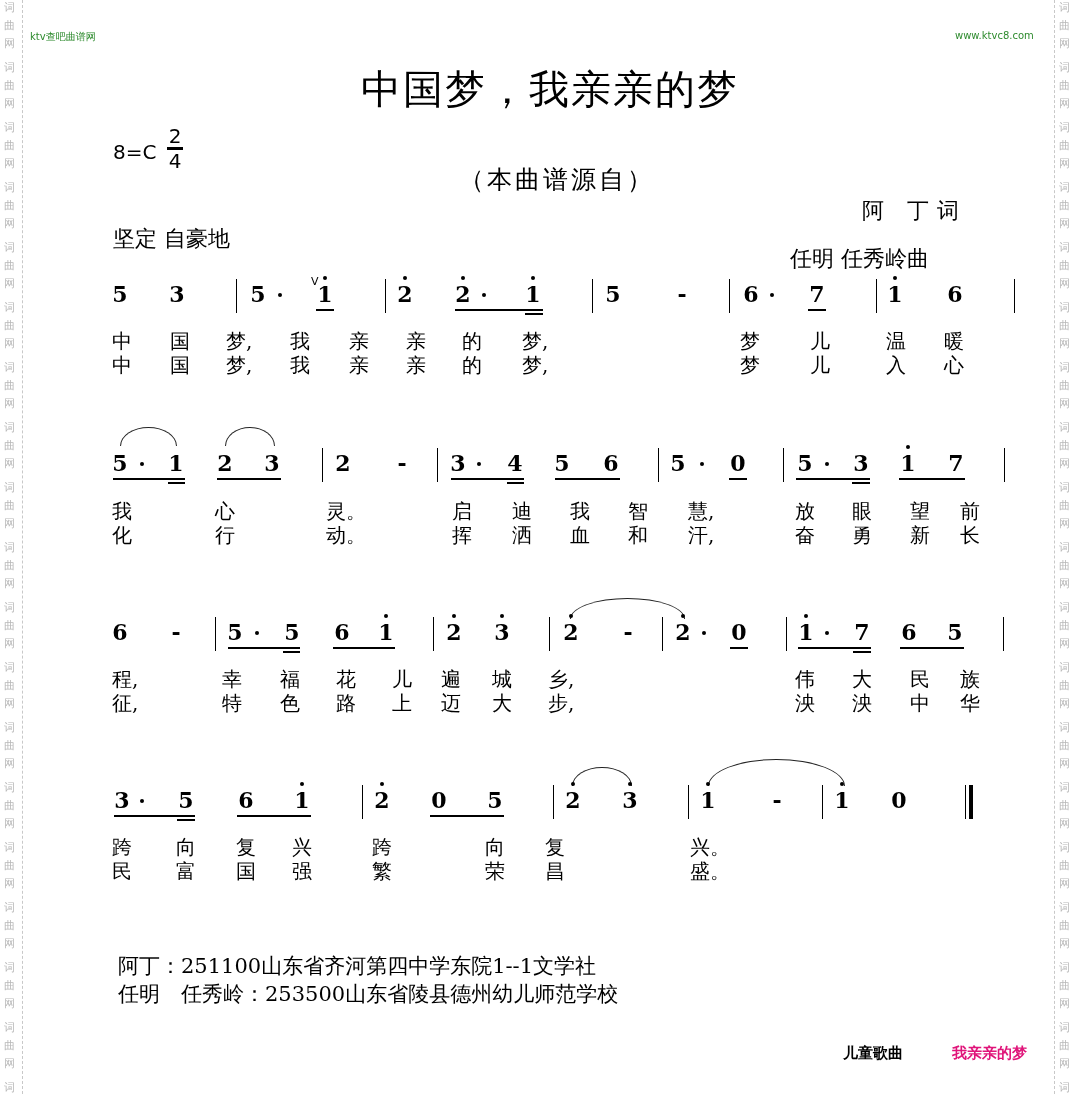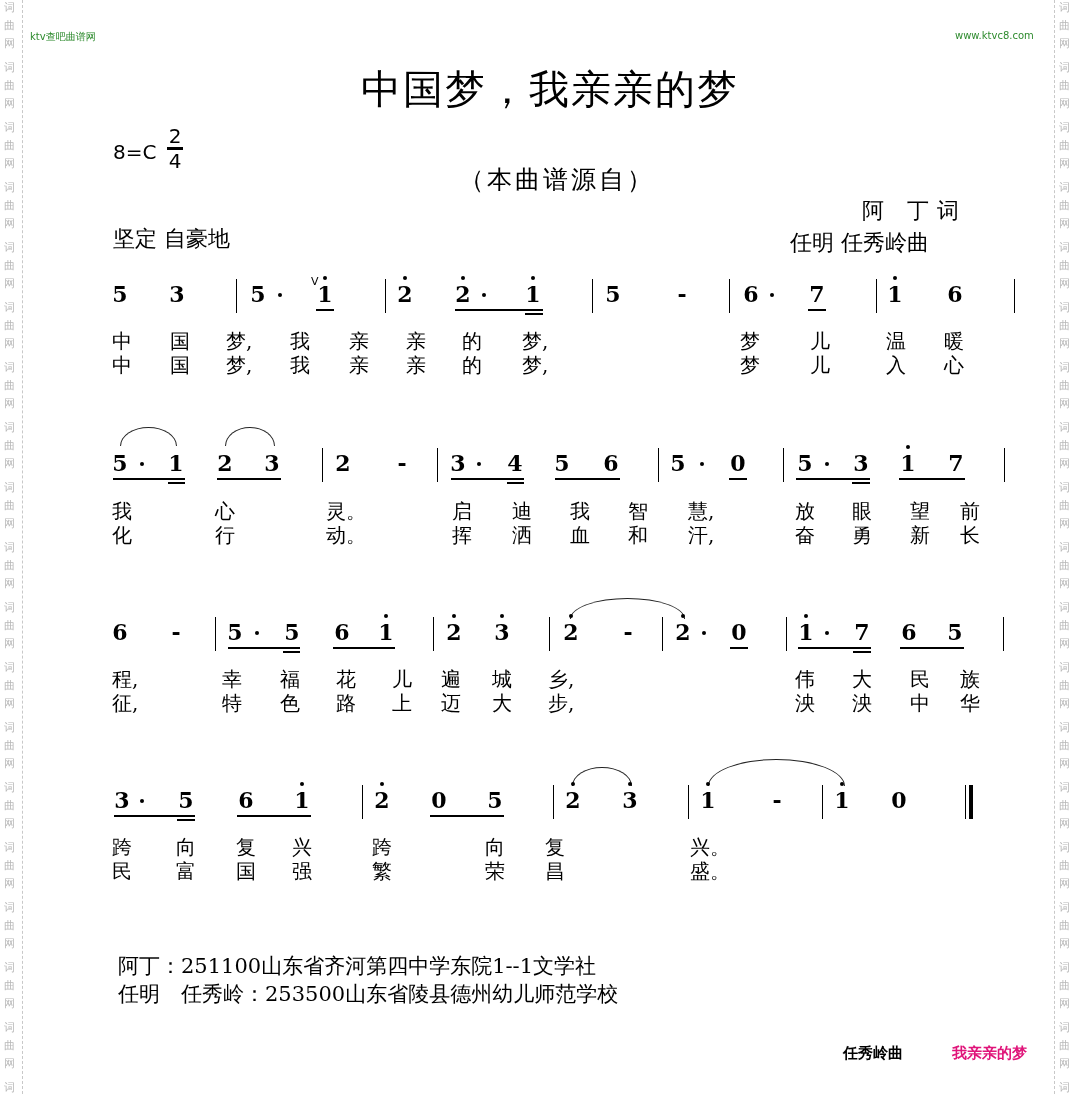--- a/index.html
+++ b/index.html
@@ -23,21 +23,21 @@
     font-size: 40px; letter-spacing: 2px; }
   .subtitle { position: absolute; left: 0; width: 1074px; top: 163px; text-align: center;
     font-size: 25px; letter-spacing: 3px; padding-left: 40px; box-sizing: border-box; }
   .key { position: absolute; left: 113px; top: 140px; font-size: 20px;
     font-family: "DejaVu Sans", sans-serif; }
   .tsig { position: absolute; left: 166px; top: 125px; font-size: 20px; text-align: center;
     font-family: "DejaVu Sans", sans-serif; line-height: 22px; width: 18px; }
   .tsig .bar { display: block; height: 3px; background: #000; margin: 0 1px; }
   .tempo { position: absolute; left: 113px; top: 224px; font-size: 22px; }
   .lyricist { position: absolute; left: 862px; top: 196px; font-size: 22px; letter-spacing: 8px; }
-  .composer { position: absolute; left: 790px; top: 228px; font-size: 22px; }
+  .composer { position: absolute; left: 790px; top: 244px; font-size: 22px; }
 
   .note { position: absolute; font-size: 22px; font-weight: bold; text-align: center; width: 20px;
     font-family: "DejaVu Serif", serif; line-height: 22px; }
   .dot-hi { position: absolute; width: 4px; height: 4px; border-radius: 50%; background: #000; }
   .aug { position: absolute; width: 4px; height: 4px; border-radius: 50%; background: #000; }
   .uline { position: absolute; height: 2px; background: #000; }
   .barline { position: absolute; width: 1px; background: #000; }
   .final-bar { position: absolute; width: 4px; background: #000; }
   .final-thin { position: absolute; width: 1px; background: #000; }
   .breath { position: absolute; font-size: 11px; font-family: "DejaVu Sans", sans-serif; }
@@ -411,14 +411,14 @@
     <div class="lyr" style="left: 236px; top: 860px;">国</div>
     <div class="lyr" style="left: 292px; top: 860px;">强</div>
     <div class="lyr" style="left: 372px; top: 860px;">繁</div>
     <div class="lyr" style="left: 485px; top: 860px;">荣</div>
     <div class="lyr" style="left: 545px; top: 860px;">昌</div>
     <div class="lyr" style="left: 690px; top: 860px;">盛。</div>
   </div>
 
 <div class="footer-line" style="top:952px">阿丁：251100山东省齐河第四中学东院1--1文学社</div>
 <div class="footer-line" style="top:980px">任明　任秀岭：253500山东省陵县德州幼儿师范学校</div>
-<div class="source-label">任秀岭曲</div>
+<div class="source-label">儿童歌曲</div>
 <div class="source-site">我亲亲的梦</div>
 
 </body></html>

